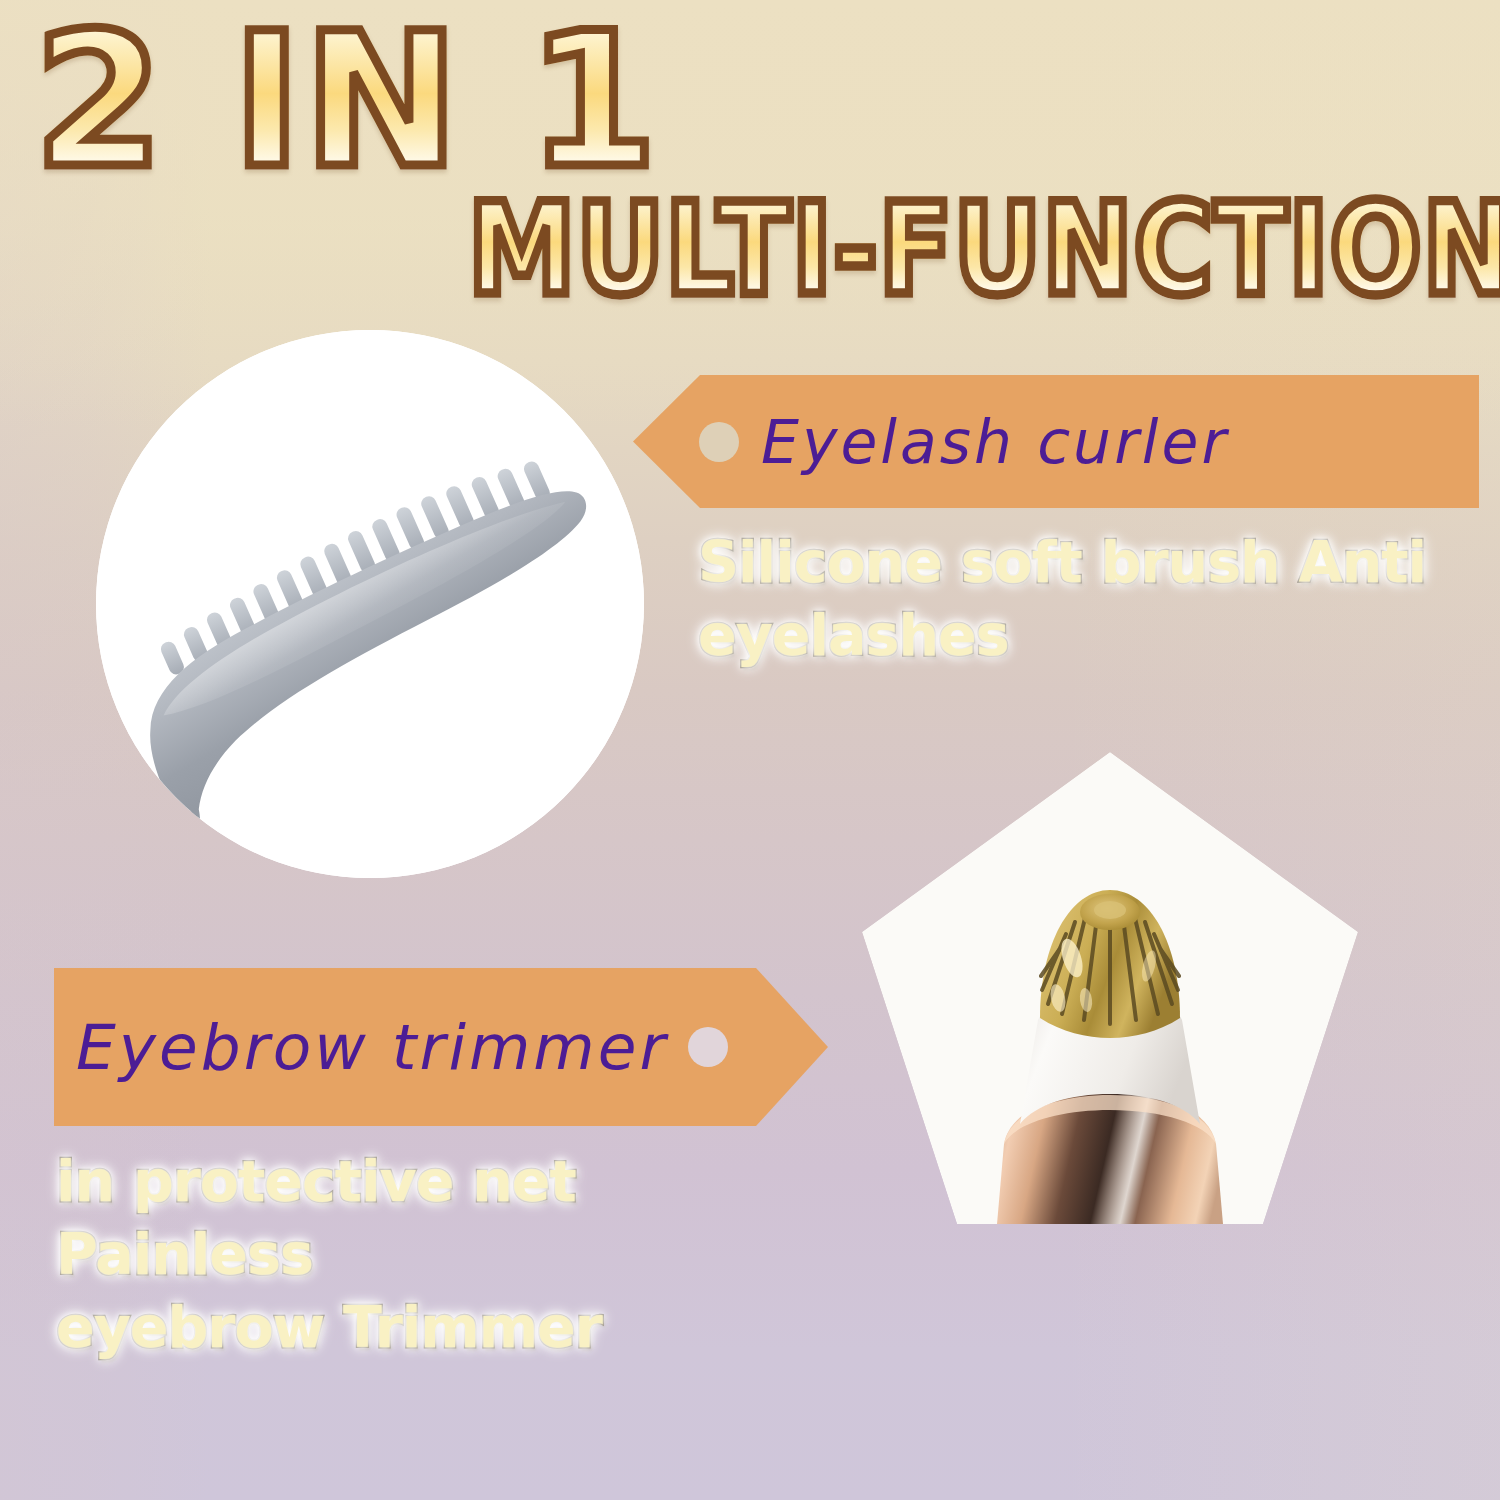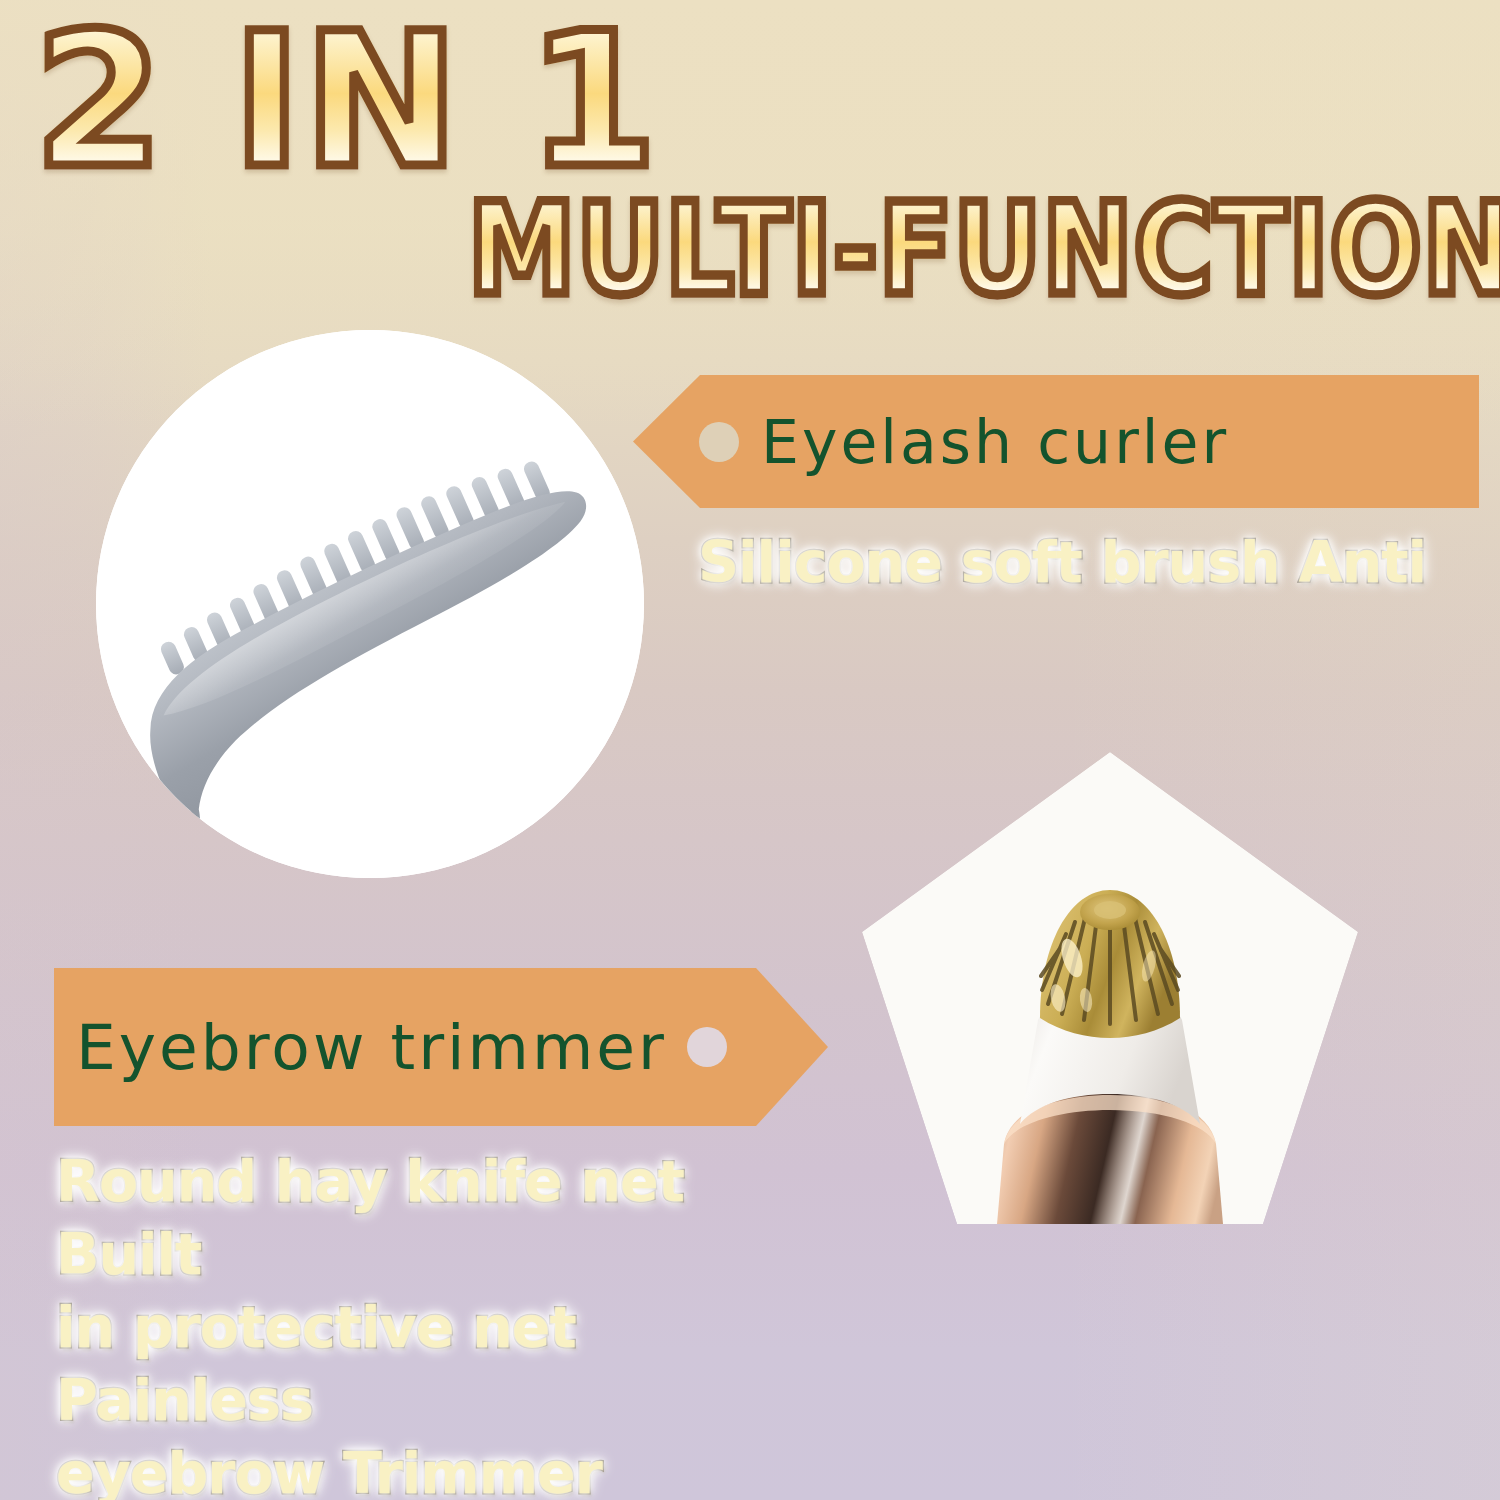--- a/index.html
+++ b/index.html
@@ -155,25 +155,26 @@
   .tag-hole {
     width: 40px;
     height: 40px;
     border-radius: 50%;
     background: #ded0b7;
     flex: 0 0 auto;
   }
   .tag-right-point .tag-hole { background: #e1d5da; }
   .tag-label {
     font-family: "DejaVu Sans", sans-serif;
-    color: #14532d;
+    color: #4c1d95;
     font-size: 62px;
     line-height: 1;
     letter-spacing: 2px;
     white-space: nowrap;
+    font-style: italic;
   }
   .tag-left-point .tag-label {
     margin-left: 22px;
     font-size: 60px;
     letter-spacing: 3px;
   }
   .tag-right-point .tag-label {
     margin-right: 20px;
     font-size: 63px;
     letter-spacing: 3px;
@@ -370,26 +371,26 @@
     </svg>
   </div>
 
   <div class="tag tag-left-point">
     <span class="tag-hole"></span>
     <span class="tag-label">Eyelash curler</span>
   </div>
 
   <div class="desc desc-eyelash">
     <span>Silicone soft brush Anti</span>
+    <span>eyelashes</span>
   </div>
 
   <div class="tag tag-right-point">
     <span class="tag-label">Eyebrow trimmer</span>
     <span class="tag-hole"></span>
   </div>
 
   <div class="desc desc-eyebrow">
-    <span>Round hay knife net Built</span>
     <span>in protective net Painless</span>
     <span>eyebrow Trimmer</span>
   </div>
 
 </div>
 
 </body></html>

